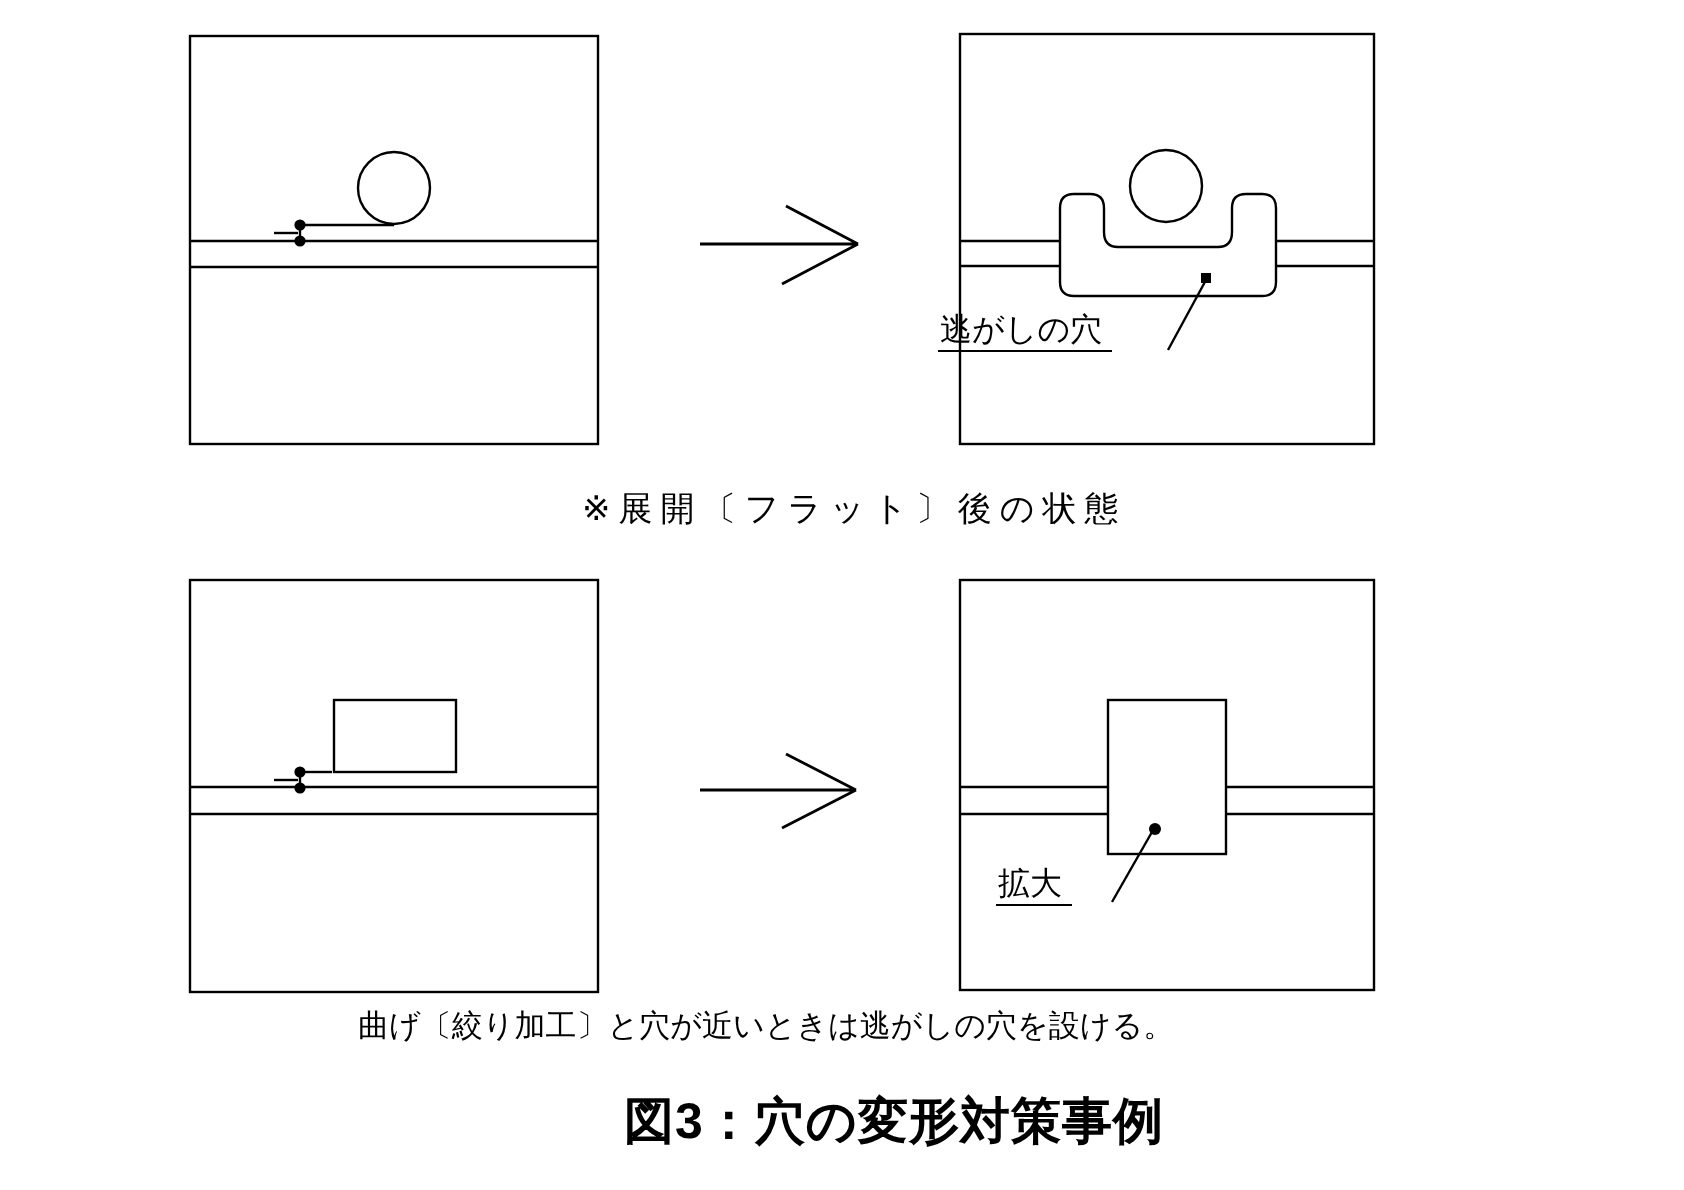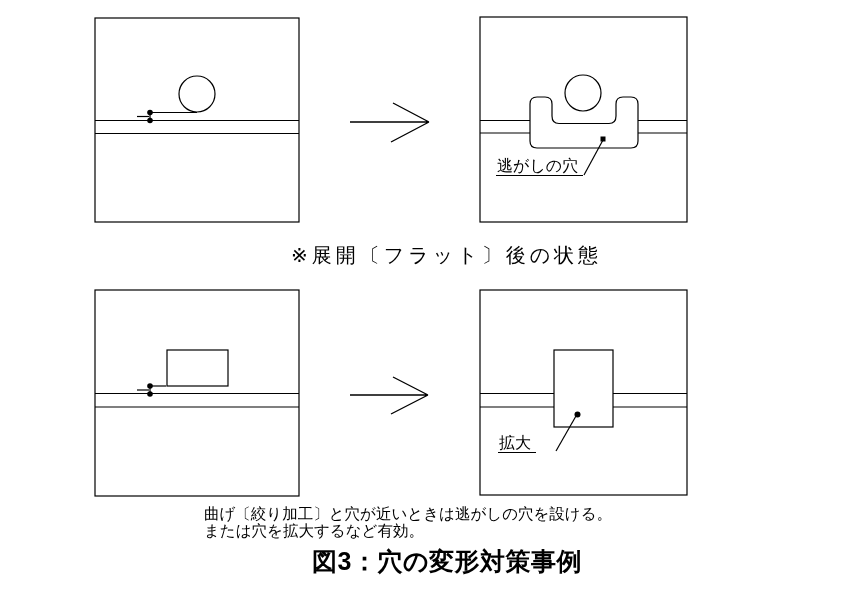--- a/index.html
+++ b/index.html
@@ -25,38 +25,37 @@
   }
   .callout-label {
     font-size: 16px;
     line-height: 17px;
     display: inline-block;
     border-bottom: 1px solid #000;
     padding: 0 5px 1px 1px;
   }
   .caption-flat {
     left: 291px; top: 246px;
-    font-size: 20px;
+    font-size: 17px;
     line-height: 18px;
     letter-spacing: 4px;
   }
   .note {
     left: 179px; top: 506px;
     font-size: 15.5px;
     line-height: 16.5px;
-    margin-left: 25px;
   }
   .fig-title {
     left: 312px; top: 546px;
     font-size: 25px;
     line-height: 30px;
     font-weight: bold;
     letter-spacing: 0.5px;
   }
-  .relief-label { left: 496px; top: 157px; }
+  .relief-label { left: 469px; top: 157px; }
   .enlarge-label { left: 498px; top: 434px; }
 </style>
 </head>
 <body>
 
 <div class="canvas">
 
   <svg width="842" height="595" viewBox="0 0 842 595" fill="none" stroke="#000000" stroke-width="1.2">
 
     <g>
@@ -122,18 +121,17 @@
   </div>
 
   <div class="txt enlarge-label">
     <span class="callout-label">拡大</span>
   </div>
 
   <div class="txt caption-flat">※展開〔フラット〕後の状態</div>
 
   <div class="txt note">
     <div>曲げ〔絞り加工〕と穴が近いときは逃がしの穴を設ける。</div>
-    <div>または穴を拡大するなど有効。</div>
   </div>
 
   <div class="txt fig-title">図3：穴の変形対策事例</div>
 
 </div>
 
 </body></html>

